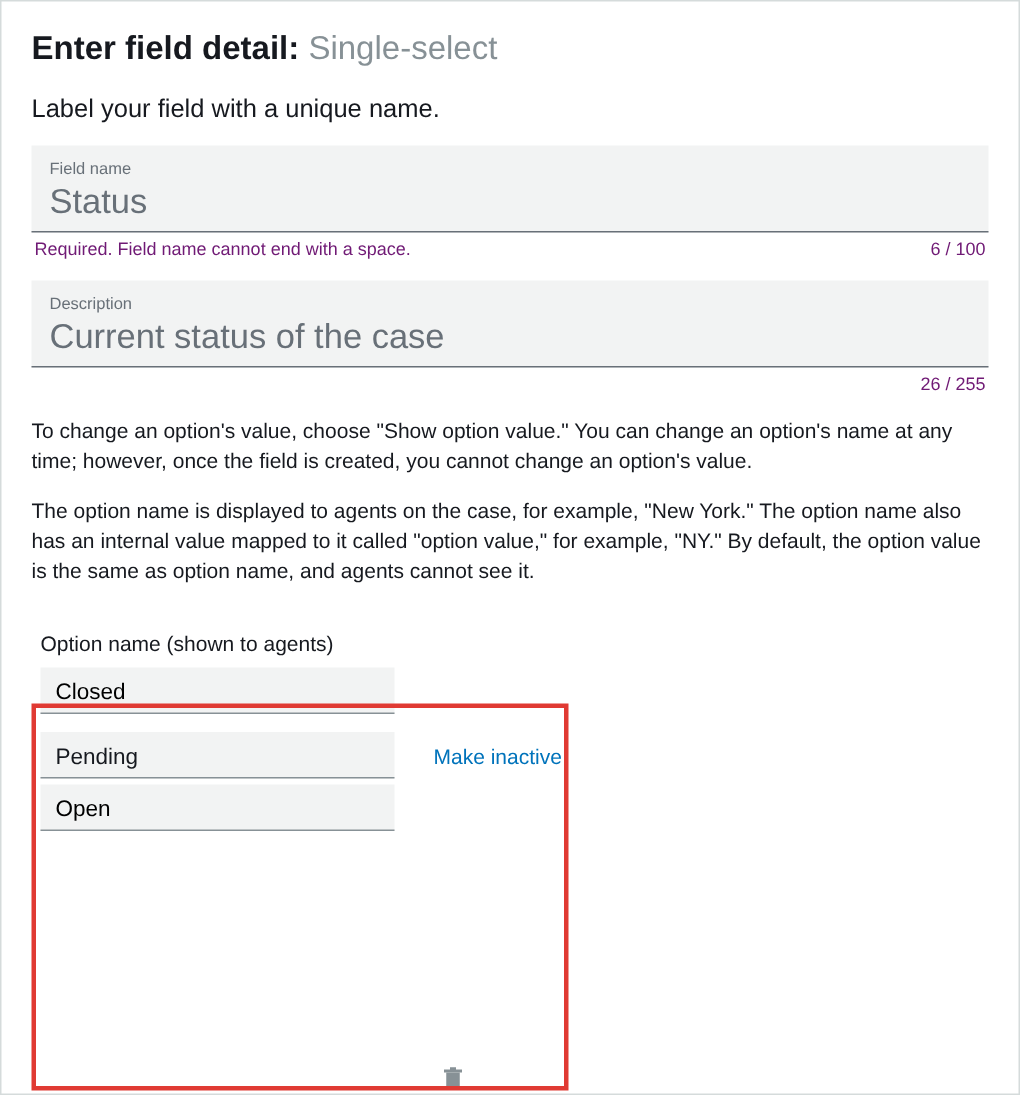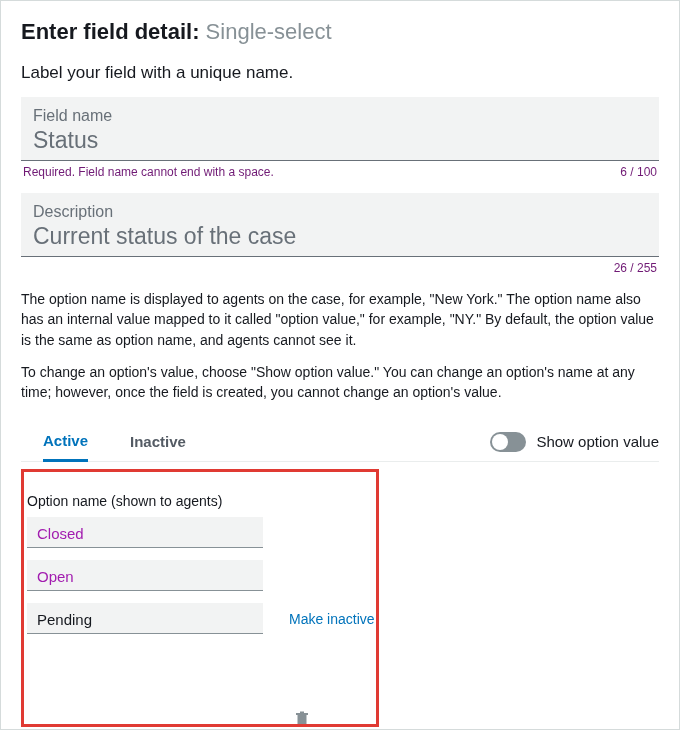--- a/index.html
+++ b/index.html
@@ -25,21 +25,21 @@
   }
   .page-title .prefix { font-weight: 700; }
   .page-title .suffix { color: #879196; font-weight: 400; }
   .intro { font-size: 17px; margin: 0 0 14px 0; }
 
   .field-block {
     background: #f2f3f3;
     border-bottom: 1px solid #687078;
     padding: 10px 12px 4px 12px;
   }
-  .field-label { font-size: 16px; color: #687078; margin-bottom: 2px; }
+  .field-label { font-size: 11px; color: #687078; margin-bottom: 2px; }
   .field-input {
     border: none; background: transparent; width: 100%;
     font-size: 23px; color: #687078; padding: 0 0 2px 0; outline: none;
   }
   .helper-row {
     display: flex; justify-content: space-between;
     font-size: 12px; color: #701a75; padding: 4px 2px 14px 2px;
   }
 
   .section-title { font-size: 18px; font-weight: 700; margin: 6px 0 10px 0; }
@@ -90,21 +90,21 @@
   .option-row { display: flex; align-items: center; margin-bottom: 12px; }
   .option-input-wrap {
     background: #f2f3f3;
     border-bottom: 1px solid #879196;
     width: 236px;
     margin-left: 6px;
     padding: 8px 10px 4px 10px;
   }
   .option-input {
     border: none; background: transparent; width: 100%;
-    font-size: 15px; color: #a21caf; outline: none;
+    font-size: 15px; color: #000000; outline: none;
     padding: 0;
   }
   .option-input.active-val { color: #16191f; }
   .make-inactive {
     color: #0073bb; font-size: 14px; font-weight: 400;
     margin-left: 26px; cursor: pointer;
   }
   .trash-icon {
     color: #879196; margin-left: auto; margin-right: 0;
     display: inline-flex; align-items: center; justify-content: center;
@@ -134,51 +134,41 @@
 
   <div class="field-block">
     <div class="field-label">Description</div>
     <input class="field-input" value="Current status of the case" style="">
   </div>
   <div class="helper-row">
     <span></span>
     <span>26 / 255</span>
   </div>
 
+  <p class="section-p">To change an option's value, choose "Show option value." You can change an option's name at any time; however, once the field is created, you cannot change an option's value.</p>
   <p class="section-p">The option name is displayed to agents on the case, for example, "New York." The option name also has an internal value mapped to it called "option value," for example, "NY." By default, the option value is the same as option name, and agents cannot see it.</p>
-  <p class="section-p">To change an option's value, choose "Show option value." You can change an option's name at any time; however, once the field is created, you cannot change an option's value.</p>
 
-  <div class="tabs-row">
-    <div class="tab active">Active</div>
-    <div class="tab">Inactive</div>
-    <div class="toggle-wrap">
-      <div class="toggle">
-        <div class="knob"></div>
-      </div>
-      <span>Show option value</span>
-    </div>
-  </div>
 
   <div class="column-header">Option name (shown to agents)</div>
 
   <div class="option-row">
     <div class="option-input-wrap">
       <input class="option-input" value="Closed" style="">
     </div>
   </div>
-  <div class="option-row">
-    <div class="option-input-wrap">
-      <input class="option-input" value="Open" style="">
-    </div>
-  </div>
   <div class="option-row" style="margin-bottom:4px;">
     <div class="option-input-wrap">
       <input class="option-input active-val" value="Pending" style="">
     </div>
     <span class="make-inactive">Make inactive</span>
+  </div>
+  <div class="option-row">
+    <div class="option-input-wrap">
+      <input class="option-input" value="Open" style="">
+    </div>
   </div>
 
   <span class="trash-icon">
     <svg width="14" height="16" viewBox="0 0 14 16" fill="none">
       <rect x="2.5" y="4" width="9" height="11" fill="#879196"></rect>
       <rect x="1" y="2" width="12" height="2" fill="#879196"></rect>
       <rect x="5" y="0.5" width="4" height="2" fill="#879196"></rect>
     </svg>
   </span>
 

